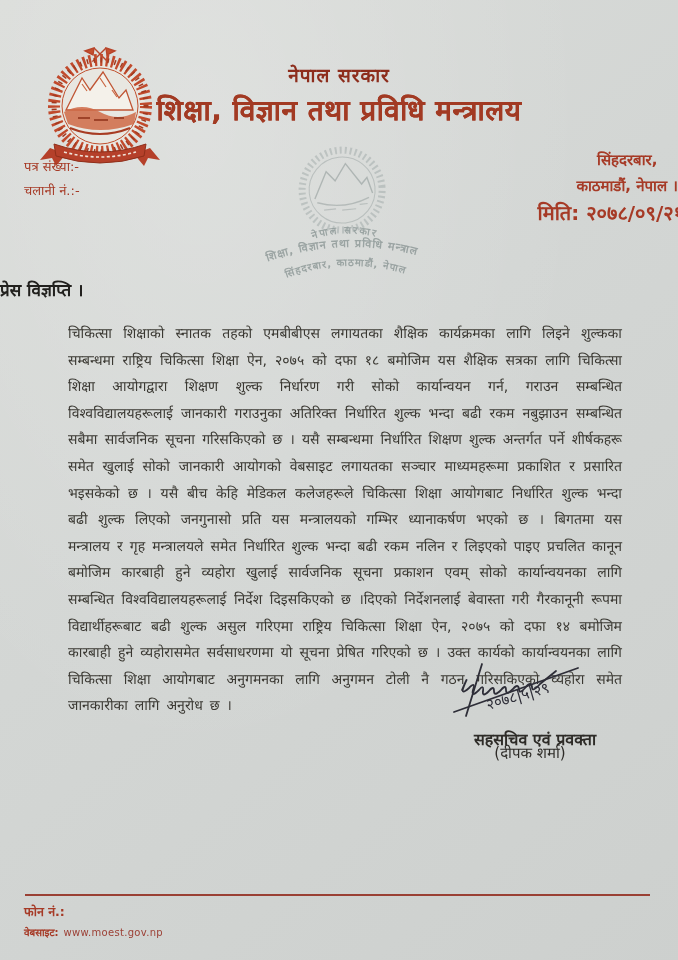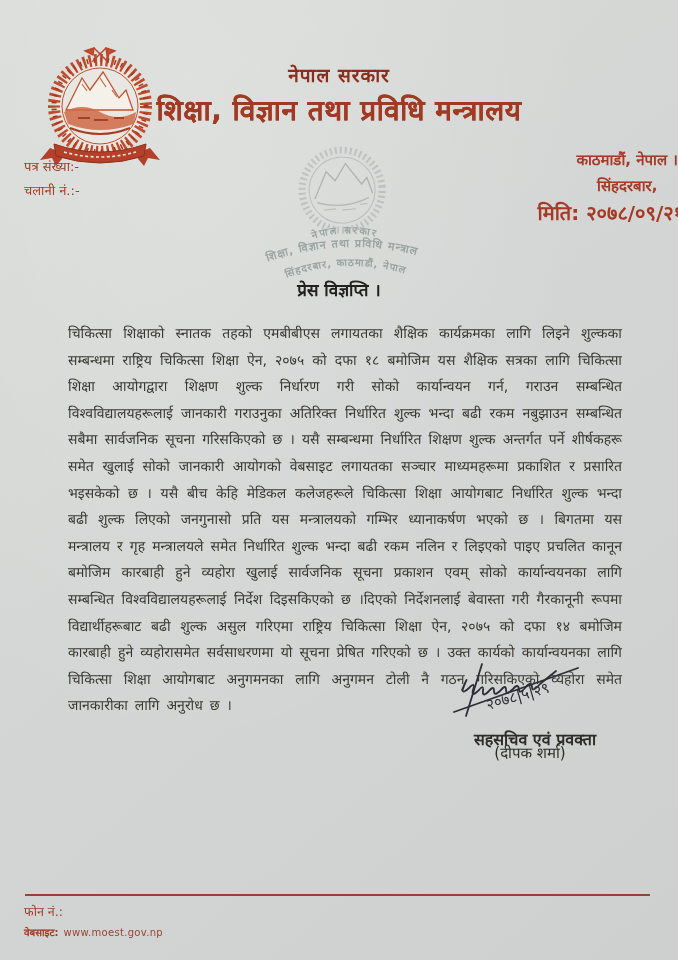--- a/index.html
+++ b/index.html
@@ -31,37 +31,37 @@
   
   .meta-left{position:absolute;left:24px;top:155px;font-size:13px;font-weight:normal;
     color:#a63a26;line-height:24px;}
   .meta-right{position:absolute;right:28px;top:147px;text-align:center;
     font-size:15px;font-weight:bold;color:#a63a26;line-height:26px;}
   .date-line{position:absolute;right:22px;top:199px;font-size:20px;font-weight:bold;
     color:#a63a26;}
   
   .seal{position:absolute;left:252px;top:138px;opacity:.78;}
   
-  .subject{position:absolute;left:0;top:278px;width:678px;text-align:center;
+  .subject{position:absolute;left:0;top:278px;width:678px;text-align:left;
     font-size:17px;font-weight:bold;color:#22211e;}
   
   .body-text{position:absolute;left:68px;top:320px;width:554px;
     font-size:14px;line-height:26.6px;color:#3a3832;text-align:justify;
     word-spacing:2.5px;}
   
   .sig-wrap{position:absolute;left:430px;top:660px;width:230px;}
   .sig-name{position:absolute;left:430px;top:702px;width:200px;text-align:center;
     font-size:15px;color:#2e2c28;margin-top:40px;}
   .sig-desig{position:absolute;left:420px;top:728px;width:230px;text-align:center;
     font-size:16px;font-weight:bold;color:#2e2c28;}
   
   .footer-rule{position:absolute;left:25px;top:894px;width:625px;height:0;
     border-top:2px solid #9a4034;}
   .footer-phone{position:absolute;left:24px;top:903px;font-size:12.5px;
-    font-weight:normal;color:#a63a26;}
+    font-weight:bold;color:#a63a26;}
   .footer-web{position:absolute;left:24px;top:925px;font-size:10px;
     font-weight:bold;color:#a63a26;}
   .footer-web .url{font-weight:normal;color:#9c4136;margin-left:5px;
     letter-spacing:.3px;}
   svg text{font-family:"DejaVu Sans",sans-serif;}
 </style>
 </head>
 <body>
 
 <div id="canvas">
@@ -95,22 +95,22 @@
 
   <div class="gov-title">नेपाल सरकार</div>
   <div class="ministry-title">शिक्षा, विज्ञान तथा प्रविधि मन्त्रालय</div>
 
   <div class="meta-left">
     <div>पत्र संख्या:-</div>
     <div>चलानी नं.:-</div>
   </div>
 
   <div class="meta-right">
+    <div>सिंहदरबार,</div>
     <div>काठमाडौं, नेपाल ।</div>
-    <div>सिंहदरबार,</div>
   </div>
   <div class="date-line">मिति: २०७८/०९/२१</div>
 
   <svg class="seal" width="185" height="150" viewBox="0 0 185 150">
     <g transform="rotate(-6 92 70)" fill="none" stroke="#84908f" opacity=".8">
       <circle cx="92" cy="52" r="40" stroke-width="7" stroke-dasharray="2 3" opacity=".55"></circle>
       <circle cx="92" cy="52" r="33" stroke-width="1" opacity=".6"></circle>
       <path d="M64,58 L78,32 L86,42 L98,26 L112,48 L118,42 L122,58" stroke-width="1.4" opacity=".8"></path>
       <path d="M66,62 Q92,72 118,62" stroke-width="1.4" opacity=".7"></path>
       <path d="M72,70 h12 M90,72 h14 M108,68 h8" stroke-width="1.2" opacity=".6"></path>

